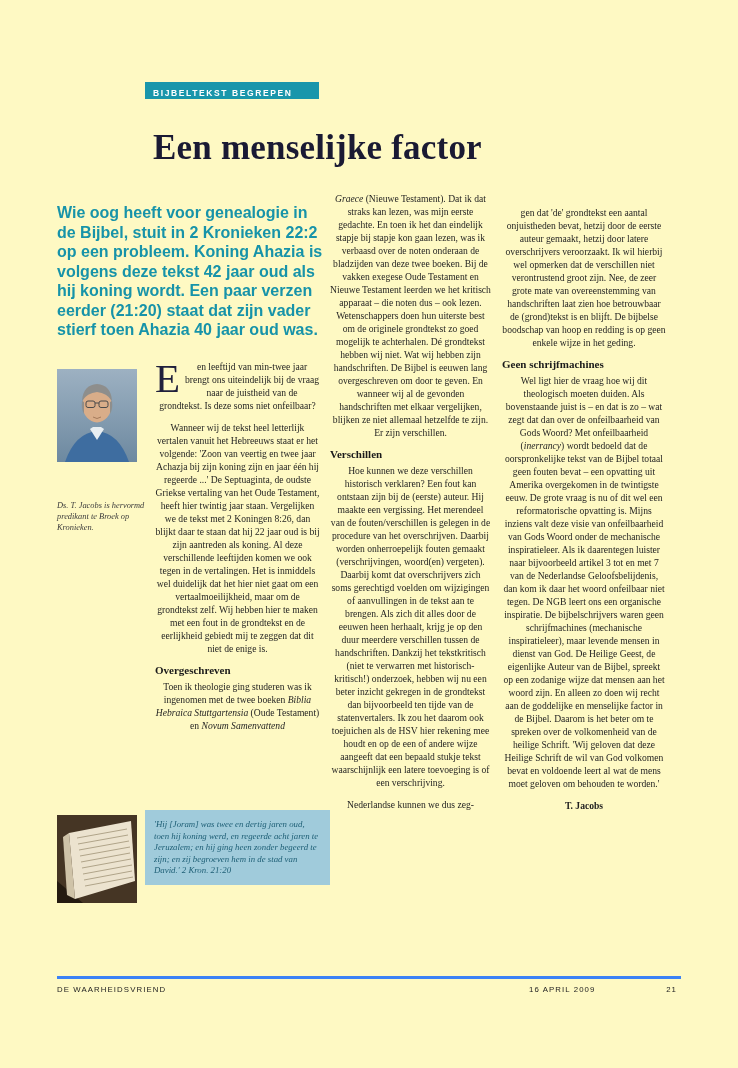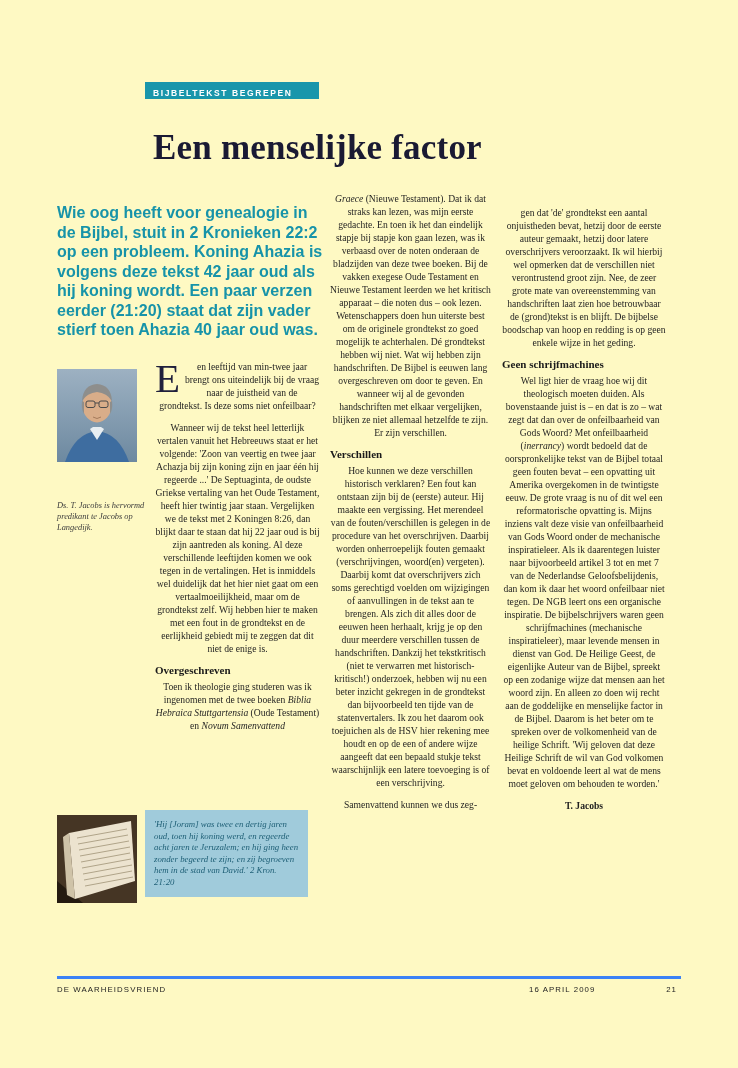--- a/index.html
+++ b/index.html
@@ -25,21 +25,21 @@
   .col{position:absolute;font-size:9.6px;line-height:13px;text-align:justify;color:#1f1f1f;}
   .col p{margin:0 0 9px 0;text-align:center;}
   .col1{left:155px;top:360px;width:165px;}
   .col2{left:330px;top:192px;width:161px;}
   .col3{left:502px;top:206px;width:164px;}
   .subhead{font-size:11px;font-weight:bold;margin:2px 0 3px 0;color:#1a1a1a;text-align:left;}
   .dropcap{float:left;font-size:41px;line-height:33px;padding:2px 4px 0 0;color:#20203c;
            font-family:"Liberation Serif",serif;}
   .signature{text-align:right;font-weight:bold;margin-top:2px;}
 
-  .quote-box{position:absolute;left:145px;top:810px;width:163px;box-sizing:border-box;
+  .quote-box{position:absolute;left:145px;top:810px;width:185px;box-sizing:border-box;
          background:#a0cbdb;padding:9px 9px 8px 9px;color:#1d5e75;font-style:italic;
          font-size:8.8px;line-height:11.6px;text-align:left;}
   .quote-box p{margin:0 0 6px 0;}
   .quote-box p:last-child{margin-bottom:0;}
 
   .book-photo{position:absolute;left:57px;top:815px;width:80px;height:88px;}
   .book-photo svg{display:block;}
 
   .footer{position:absolute;left:57px;top:976px;width:624px;height:24px;
           border-top:3px solid #3b82f6;font-family:"Liberation Sans",sans-serif;
@@ -75,34 +75,34 @@
       <ellipse cx="40" cy="36" rx="14.5" ry="17.5" fill="#d9ad89"></ellipse>
       <path d="M25 32 Q26 16 40 15 Q54 16 55 32 Q50 24 40 23 Q30 24 25 32 Z" fill="#8e8e8c"></path>
       <path d="M25 32 Q24 40 27 45 L27 33 Z" fill="#8e8e8c"></path>
       <path d="M55 32 Q56 40 53 45 L53 33 Z" fill="#8e8e8c"></path>
       <rect x="29" y="32" width="9" height="6.5" rx="2" fill="none" stroke="#4a4a4a" stroke-width="1"></rect>
       <rect x="42" y="32" width="9" height="6.5" rx="2" fill="none" stroke="#4a4a4a" stroke-width="1"></rect>
       <line x1="38" y1="34" x2="42" y2="34" stroke="#4a4a4a" stroke-width="1"></line>
       <path d="M36 48 Q40 51 44 48" stroke="#a57b5c" stroke-width="1" fill="none"></path>
     </svg>
   </div>
-  <p class="photo-caption">Ds. T. Jacobs is hervormd predikant te Jacobs op Langedijk.</p>
+  <p class="photo-caption">Ds. T. Jacobs is hervormd predikant te Broek op Kronieken.</p>
 
   <div class="col col1">
     <p><span class="dropcap">E</span><span>en leeftijd van min-twee jaar brengt ons uiteindelijk bij de vraag naar de juistheid van de grondtekst. Is deze soms niet onfeilbaar?</span></p>
     <p>Wanneer wij de tekst heel letterlijk vertalen vanuit het Hebreeuws staat er het volgende: 'Zoon van veertig en twee jaar Achazja bij zijn koning zijn en jaar één hij regeerde ...' De Septuaginta, de oudste Griekse vertaling van het Oude Testament, heeft hier twintig jaar staan. Vergelijken we de tekst met 2 Koningen 8:26, dan blijkt daar te staan dat hij 22 jaar oud is bij zijn aantreden als koning. Al deze verschillende leeftijden komen we ook tegen in de vertalingen. Het is inmiddels wel duidelijk dat het hier niet gaat om een vertaalmoeilijkheid, maar om de grondtekst zelf. Wij hebben hier te maken met een fout in de grondtekst en de eerlijkheid gebiedt mij te zeggen dat dit niet de enige is.</p>
     <h3 class="subhead">Overgeschreven</h3>
     <p><span>Toen ik theologie ging studeren was ik ingenomen met de twee boeken </span><i>Biblia Hebraica Stuttgartensia</i><span> (Oude Testament) en </span><i>Novum Samenvattend</i></p>
   </div>
 
   <div class="col col2">
     <p><i>Graece</i><span> (Nieuwe Testament). Dat ik dat straks kan lezen, was mijn eerste gedachte. En toen ik het dan eindelijk stapje bij stapje kon gaan lezen, was ik verbaasd over de noten onderaan de bladzijden van deze twee boeken. Bij de vakken exegese Oude Testament en Nieuwe Testament leerden we het kritisch apparaat – die noten dus – ook lezen. Wetenschappers doen hun uiterste best om de originele grondtekst zo goed mogelijk te achterhalen. Dé grondtekst hebben wij niet. Wat wij hebben zijn handschriften. De Bijbel is eeuwen lang overgeschreven om door te geven. En wanneer wij al de gevonden handschriften met elkaar vergelijken, blijken ze niet allemaal hetzelfde te zijn. Er zijn verschillen.</span></p>
     <h3 class="subhead">Verschillen</h3>
     <p>Hoe kunnen we deze verschillen historisch verklaren? Een fout kan ontstaan zijn bij de (eerste) auteur. Hij maakte een vergissing. Het merendeel van de fouten/verschillen is gelegen in de procedure van het overschrijven. Daarbij worden onherroepelijk fouten gemaakt (verschrijvingen, woord(en) vergeten). Daarbij komt dat overschrijvers zich soms gerechtigd voelden om wijzigingen of aanvullingen in de tekst aan te brengen. Als zich dit alles door de eeuwen heen herhaalt, krijg je op den duur meerdere verschillen tussen de handschriften. Dankzij het tekstkritisch (niet te verwarren met historisch-kritisch!) onderzoek, hebben wij nu een beter inzicht gekregen in de grondtekst dan bijvoorbeeld ten tijde van de statenvertalers. Ik zou het daarom ook toejuichen als de HSV hier rekening mee houdt en op de een of andere wijze aangeeft dat een bepaald stukje tekst waarschijnlijk een latere toevoeging is of een verschrijving.</p>
-    <p>Samenvattend kunnen we dus zeg-</p>
+    <p>Nederlandse kunnen we dus zeg-</p>
   </div>
 
   <div class="col col3">
     <p>gen dat 'de' grondtekst een aantal onjuistheden bevat, hetzij door de eerste auteur gemaakt, hetzij door latere overschrijvers veroorzaakt. Ik wil hierbij wel opmerken dat de verschillen niet verontrustend groot zijn. Nee, de zeer grote mate van overeenstemming van handschriften laat zien hoe betrouwbaar de (grond)tekst is en blijft. De bijbelse boodschap van hoop en redding is op geen enkele wijze in het geding.</p>
     <h3 class="subhead">Geen schrijfmachines</h3>
     <p><span>Wel ligt hier de vraag hoe wij dit theologisch moeten duiden. Als bovenstaande juist is – en dat is zo – wat zegt dat dan over de onfeilbaarheid van Gods Woord? Met onfeilbaarheid (</span><i>inerrancy</i><span>) wordt bedoeld dat de oorspronkelijke tekst van de Bijbel totaal geen fouten bevat – een opvatting uit Amerika overgekomen in de twintigste eeuw. De grote vraag is nu of dit wel een reformatorische opvatting is. Mijns inziens valt deze visie van onfeilbaarheid van Gods Woord onder de mechanische inspiratieleer. Als ik daarentegen luister naar bijvoorbeeld artikel 3 tot en met 7 van de Nederlandse Geloofsbelijdenis, dan kom ik daar het woord onfeilbaar niet tegen. De NGB leert ons een organische inspiratie. De bijbelschrijvers waren geen schrijfmachines (mechanische inspiratieleer), maar levende mensen in dienst van God. De Heilige Geest, de eigenlijke Auteur van de Bijbel, spreekt op een zodanige wijze dat mensen aan het woord zijn. En alleen zo doen wij recht aan de goddelijke en menselijke factor in de Bijbel. Daarom is het beter om te spreken over de volkomenheid van de heilige Schrift. 'Wij geloven dat deze Heilige Schrift de wil van God volkomen bevat en voldoende leert al wat de mens moet geloven om behouden te worden.'</span></p>
     <p class="signature">T. Jacobs</p>
   </div>
 
   <div class="quote-box">

